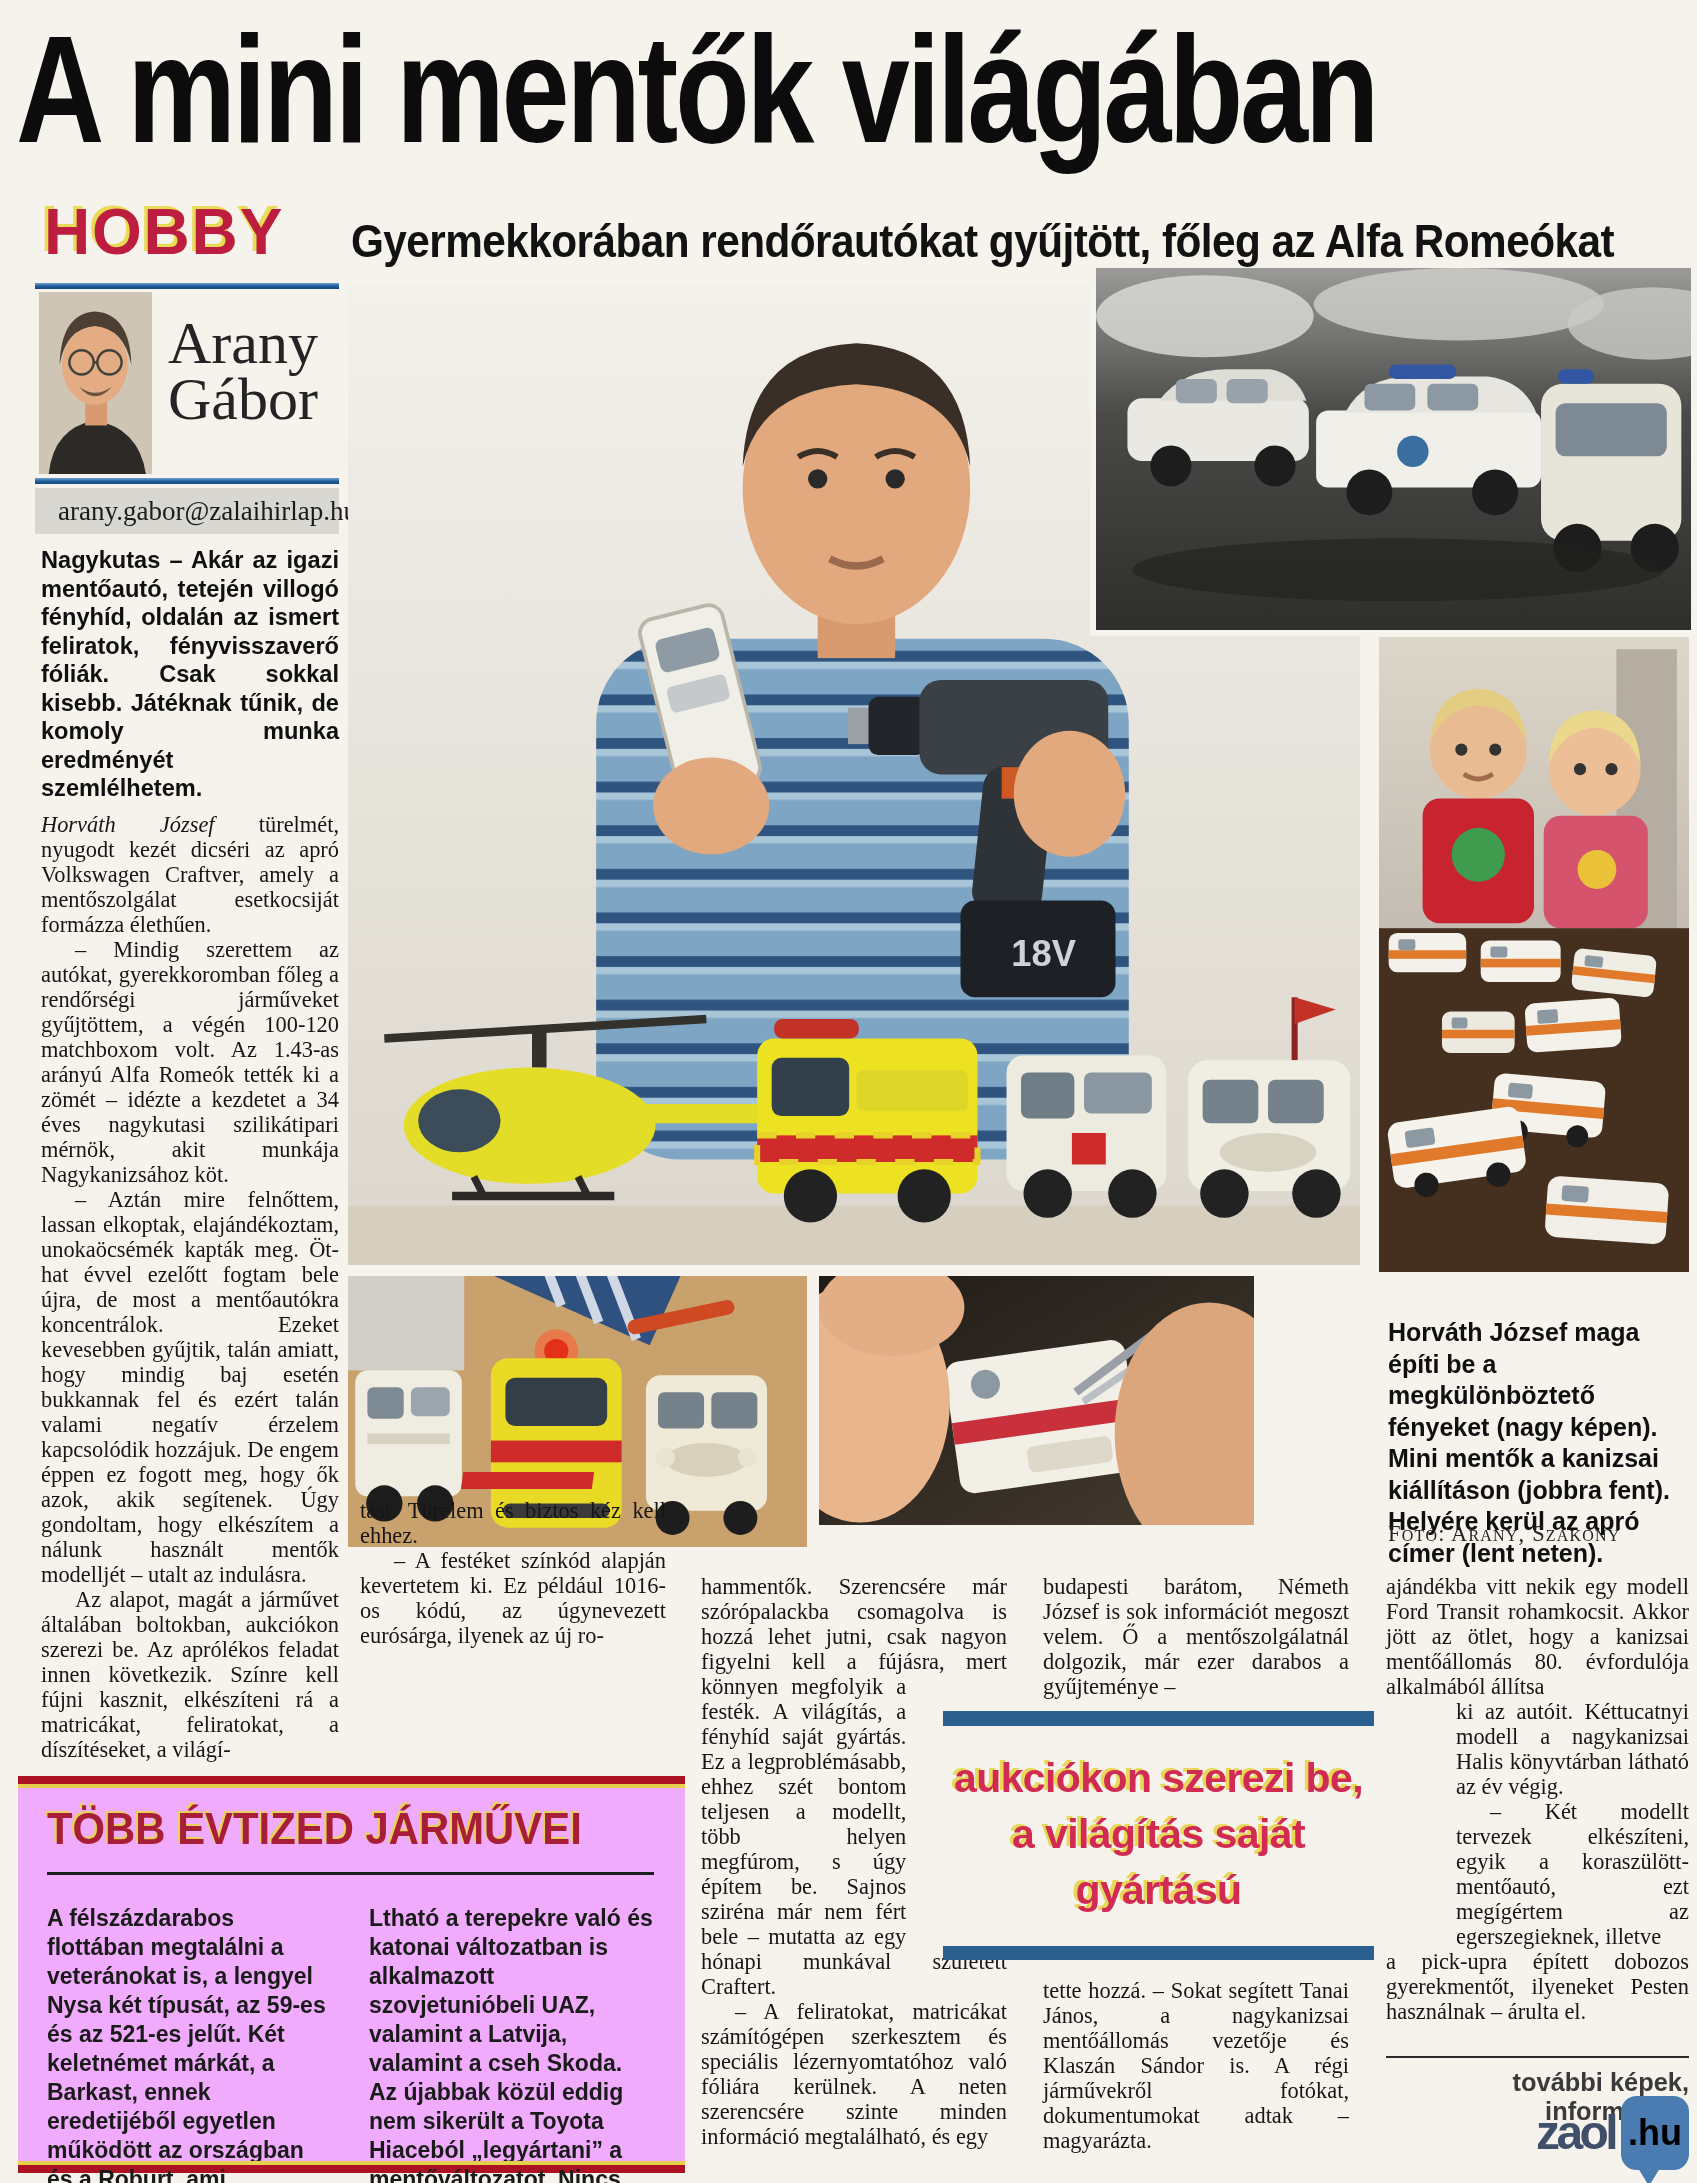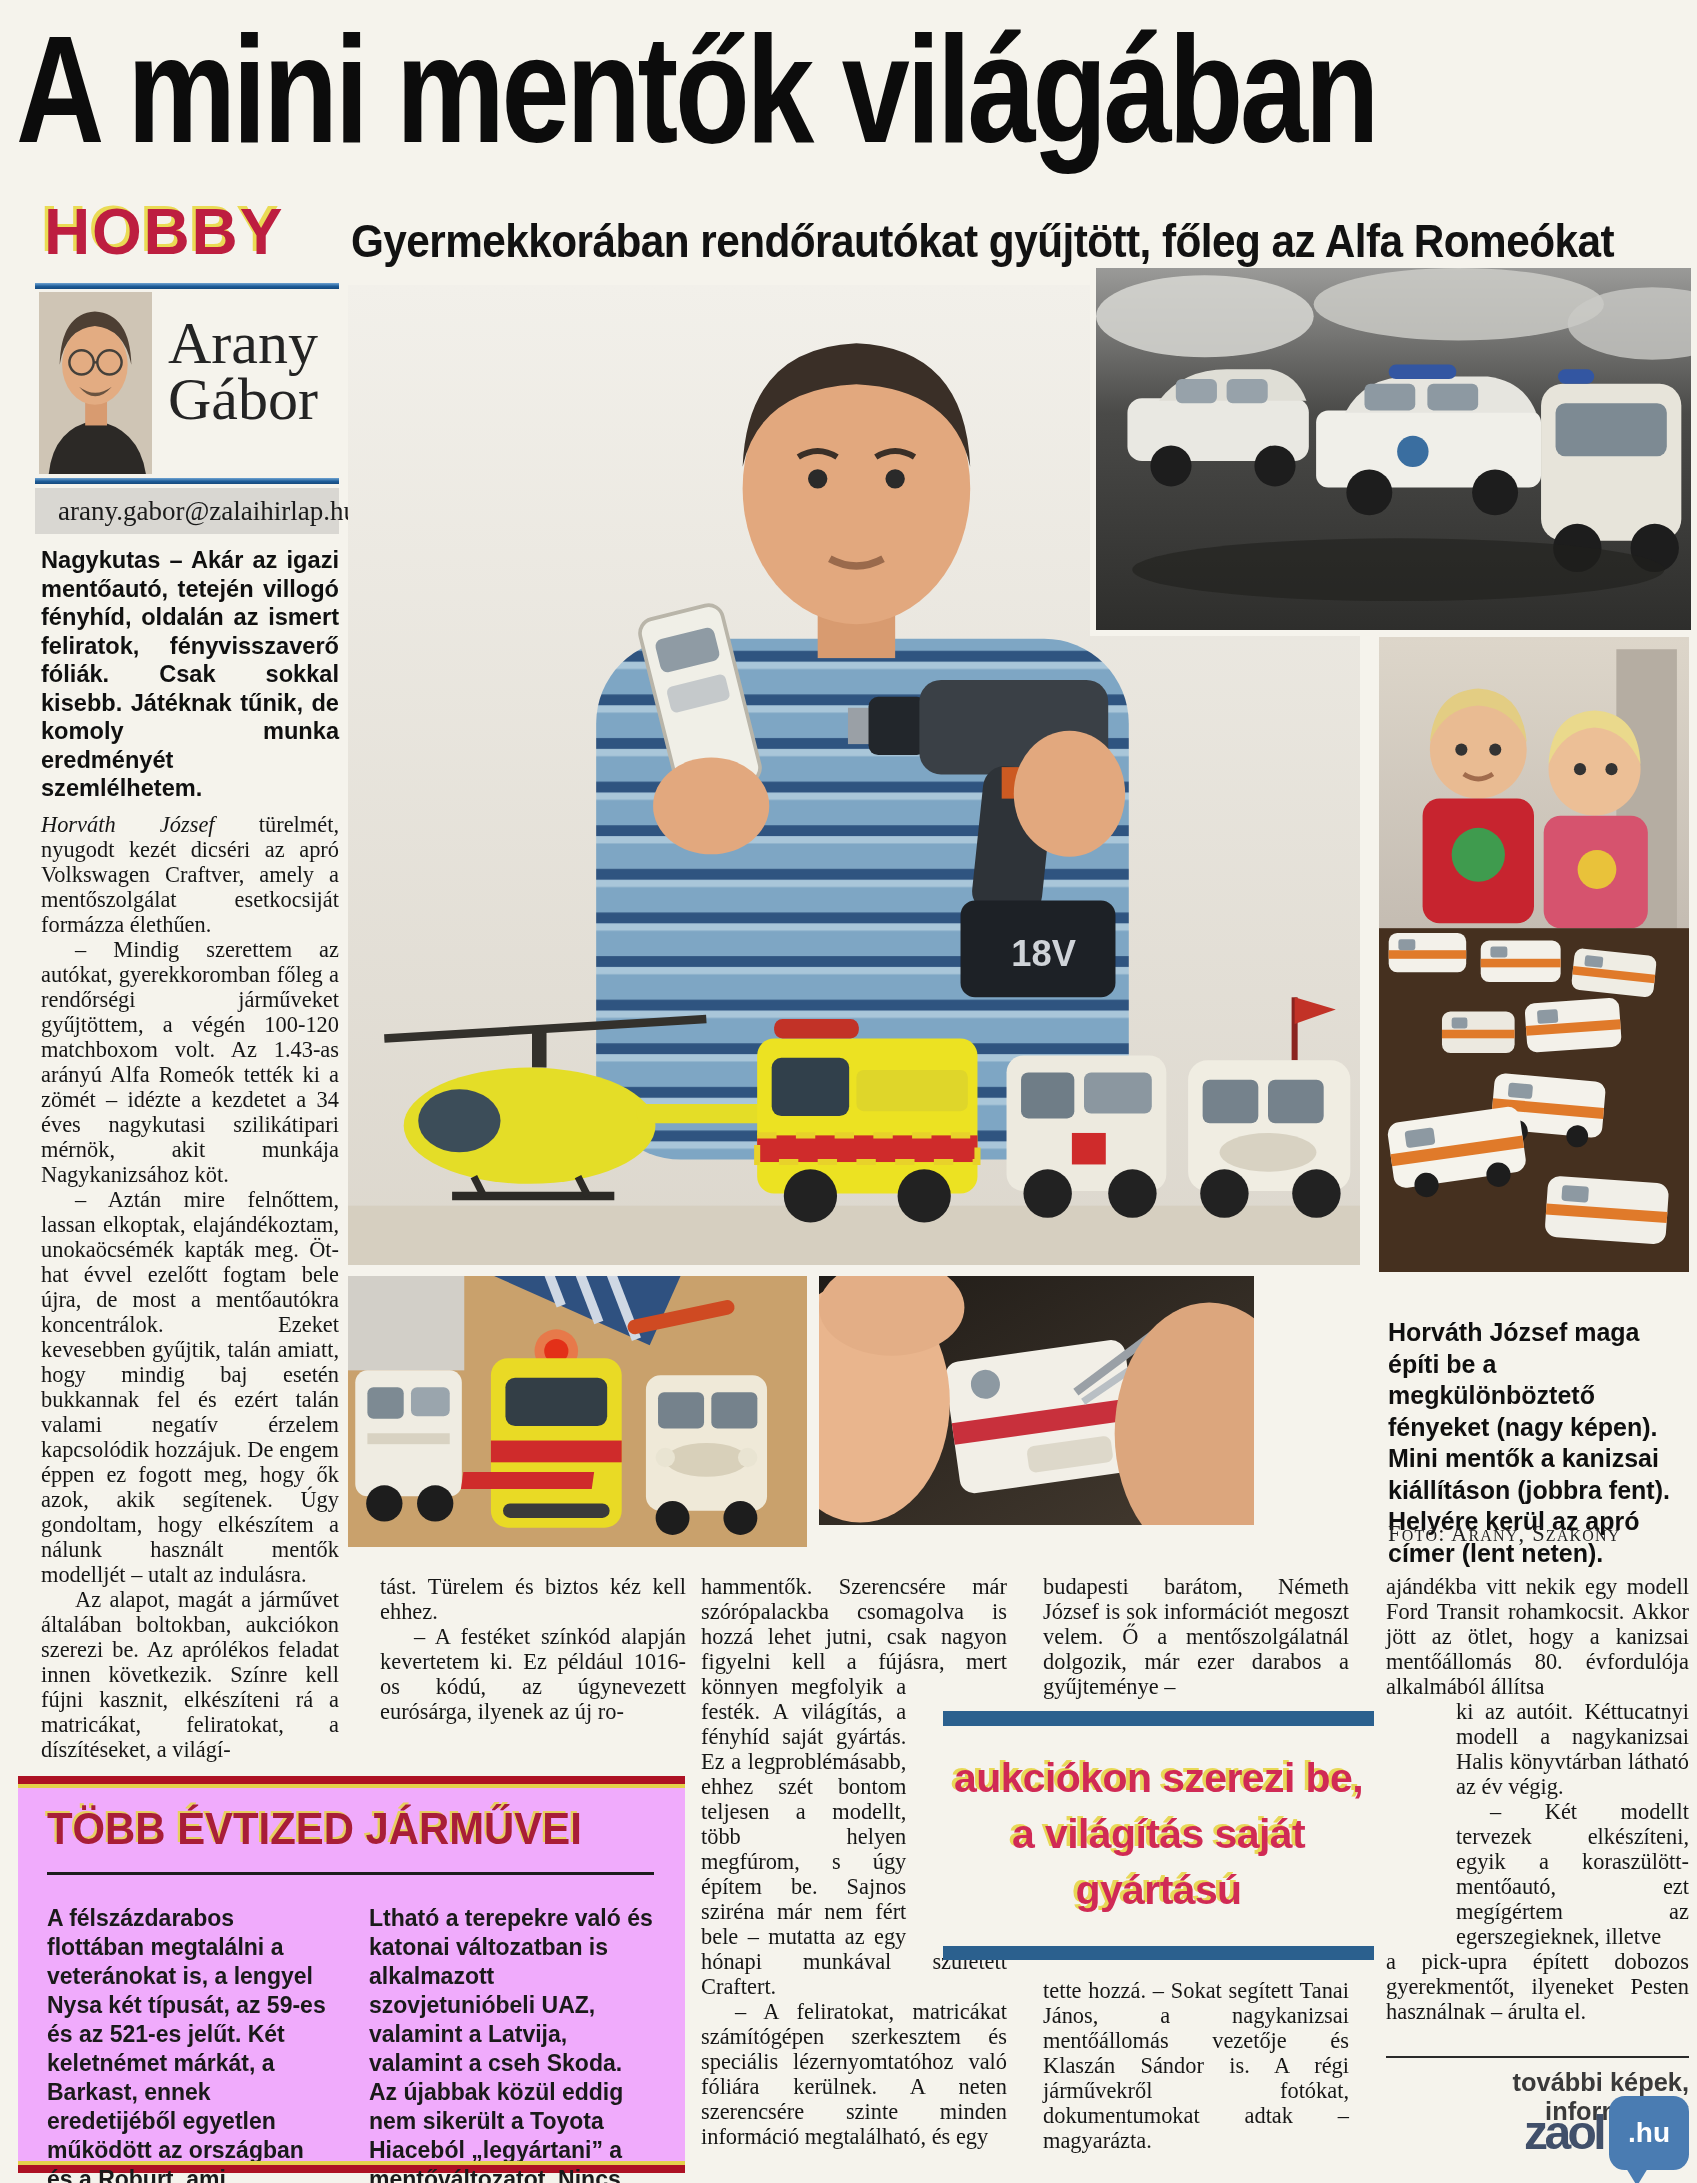--- a/index.html
+++ b/index.html
@@ -40,21 +40,21 @@
 
   
   .col{position:absolute;width:306px;font-size:22.4px;line-height:25px;text-align:justify;color:#161616;}
   .col p{margin:0;}
   .indent{text-indent:34px;}
   .ital{font-style:italic;}
   .lead{font-family:"Liberation Sans","DejaVu Sans",sans-serif;font-weight:bold;
         font-size:23.6px;line-height:28.5px;margin:0 0 9.7px 0 !important;color:#101010;}
   .lead .dateline{}
   .col1{left:41px;top:546px;width:298px;}
-  .col2{left:360px;top:1574px;margin-left:20px;}
+  .col2{left:360px;top:1498px;}
   .col3{left:701px;top:1574px;}
   .col4{left:1043px;top:1574px;}
   .col5{left:1386px;top:1574px;width:303px;}
   .col5 .hang{margin-left:70px;}
 
   .pq-notch{float:right;width:91px;height:254px;margin-left:9.7px;}
 
   
   .pull-quote{margin:12px 0 18px -100px;width:431px;}
   .pq-bar{height:14.5px;background:#2b608e;}
@@ -84,23 +84,23 @@
         font-size:23px;line-height:29px;color:#1a1a1a;text-align:left;}
 
   
   .more-rule{position:absolute;left:1386px;top:2056px;width:303px;height:2.4px;background:#2a2a2a;}
   .more-info{position:absolute;left:1386px;top:2068px;width:303px;text-align:right;
         font-family:"Liberation Sans","DejaVu Sans",sans-serif;font-weight:bold;font-size:25.4px;color:#3a3a3a;}
   .logo-block{position:absolute;left:1386px;top:2096px;width:303px;}
   .logo-row{display:flex;justify-content:flex-end;align-items:center;}
   .logo-word{font-family:"Liberation Sans","DejaVu Sans",sans-serif;font-weight:bold;font-size:48px;
         line-height:1;color:#41506a;letter-spacing:-3.6px;text-align:right;}
-  .logo-bubble{position:relative;width:80px;height:74px;margin-left:6px;background:#4a7cb2;
+  .logo-bubble{position:relative;width:68px;height:74px;margin-left:6px;background:#4a7cb2;
         border-radius:15.7px;display:flex;align-items:center;justify-content:center;
-        font-family:"Liberation Sans","DejaVu Sans",sans-serif;font-weight:bold;font-size:28px;color:#ffffff;}
+        font-family:"Liberation Sans","DejaVu Sans",sans-serif;font-weight:bold;font-size:36px;color:#000000;}
   .logo-bubble:after{content:"";position:absolute;left:17px;bottom:-15.7px;width:0;height:0;
         border-left:11px solid transparent;border-right:11px solid transparent;border-top:18px solid #4a7cb2;}
   .logo-sub{margin-top:11px;text-align:right;font-style:italic;font-size:24px;color:#5c5c5c;}
 </style>
 </head>
 <body>
 
 <div class="page">
 
   <div class="headline">

